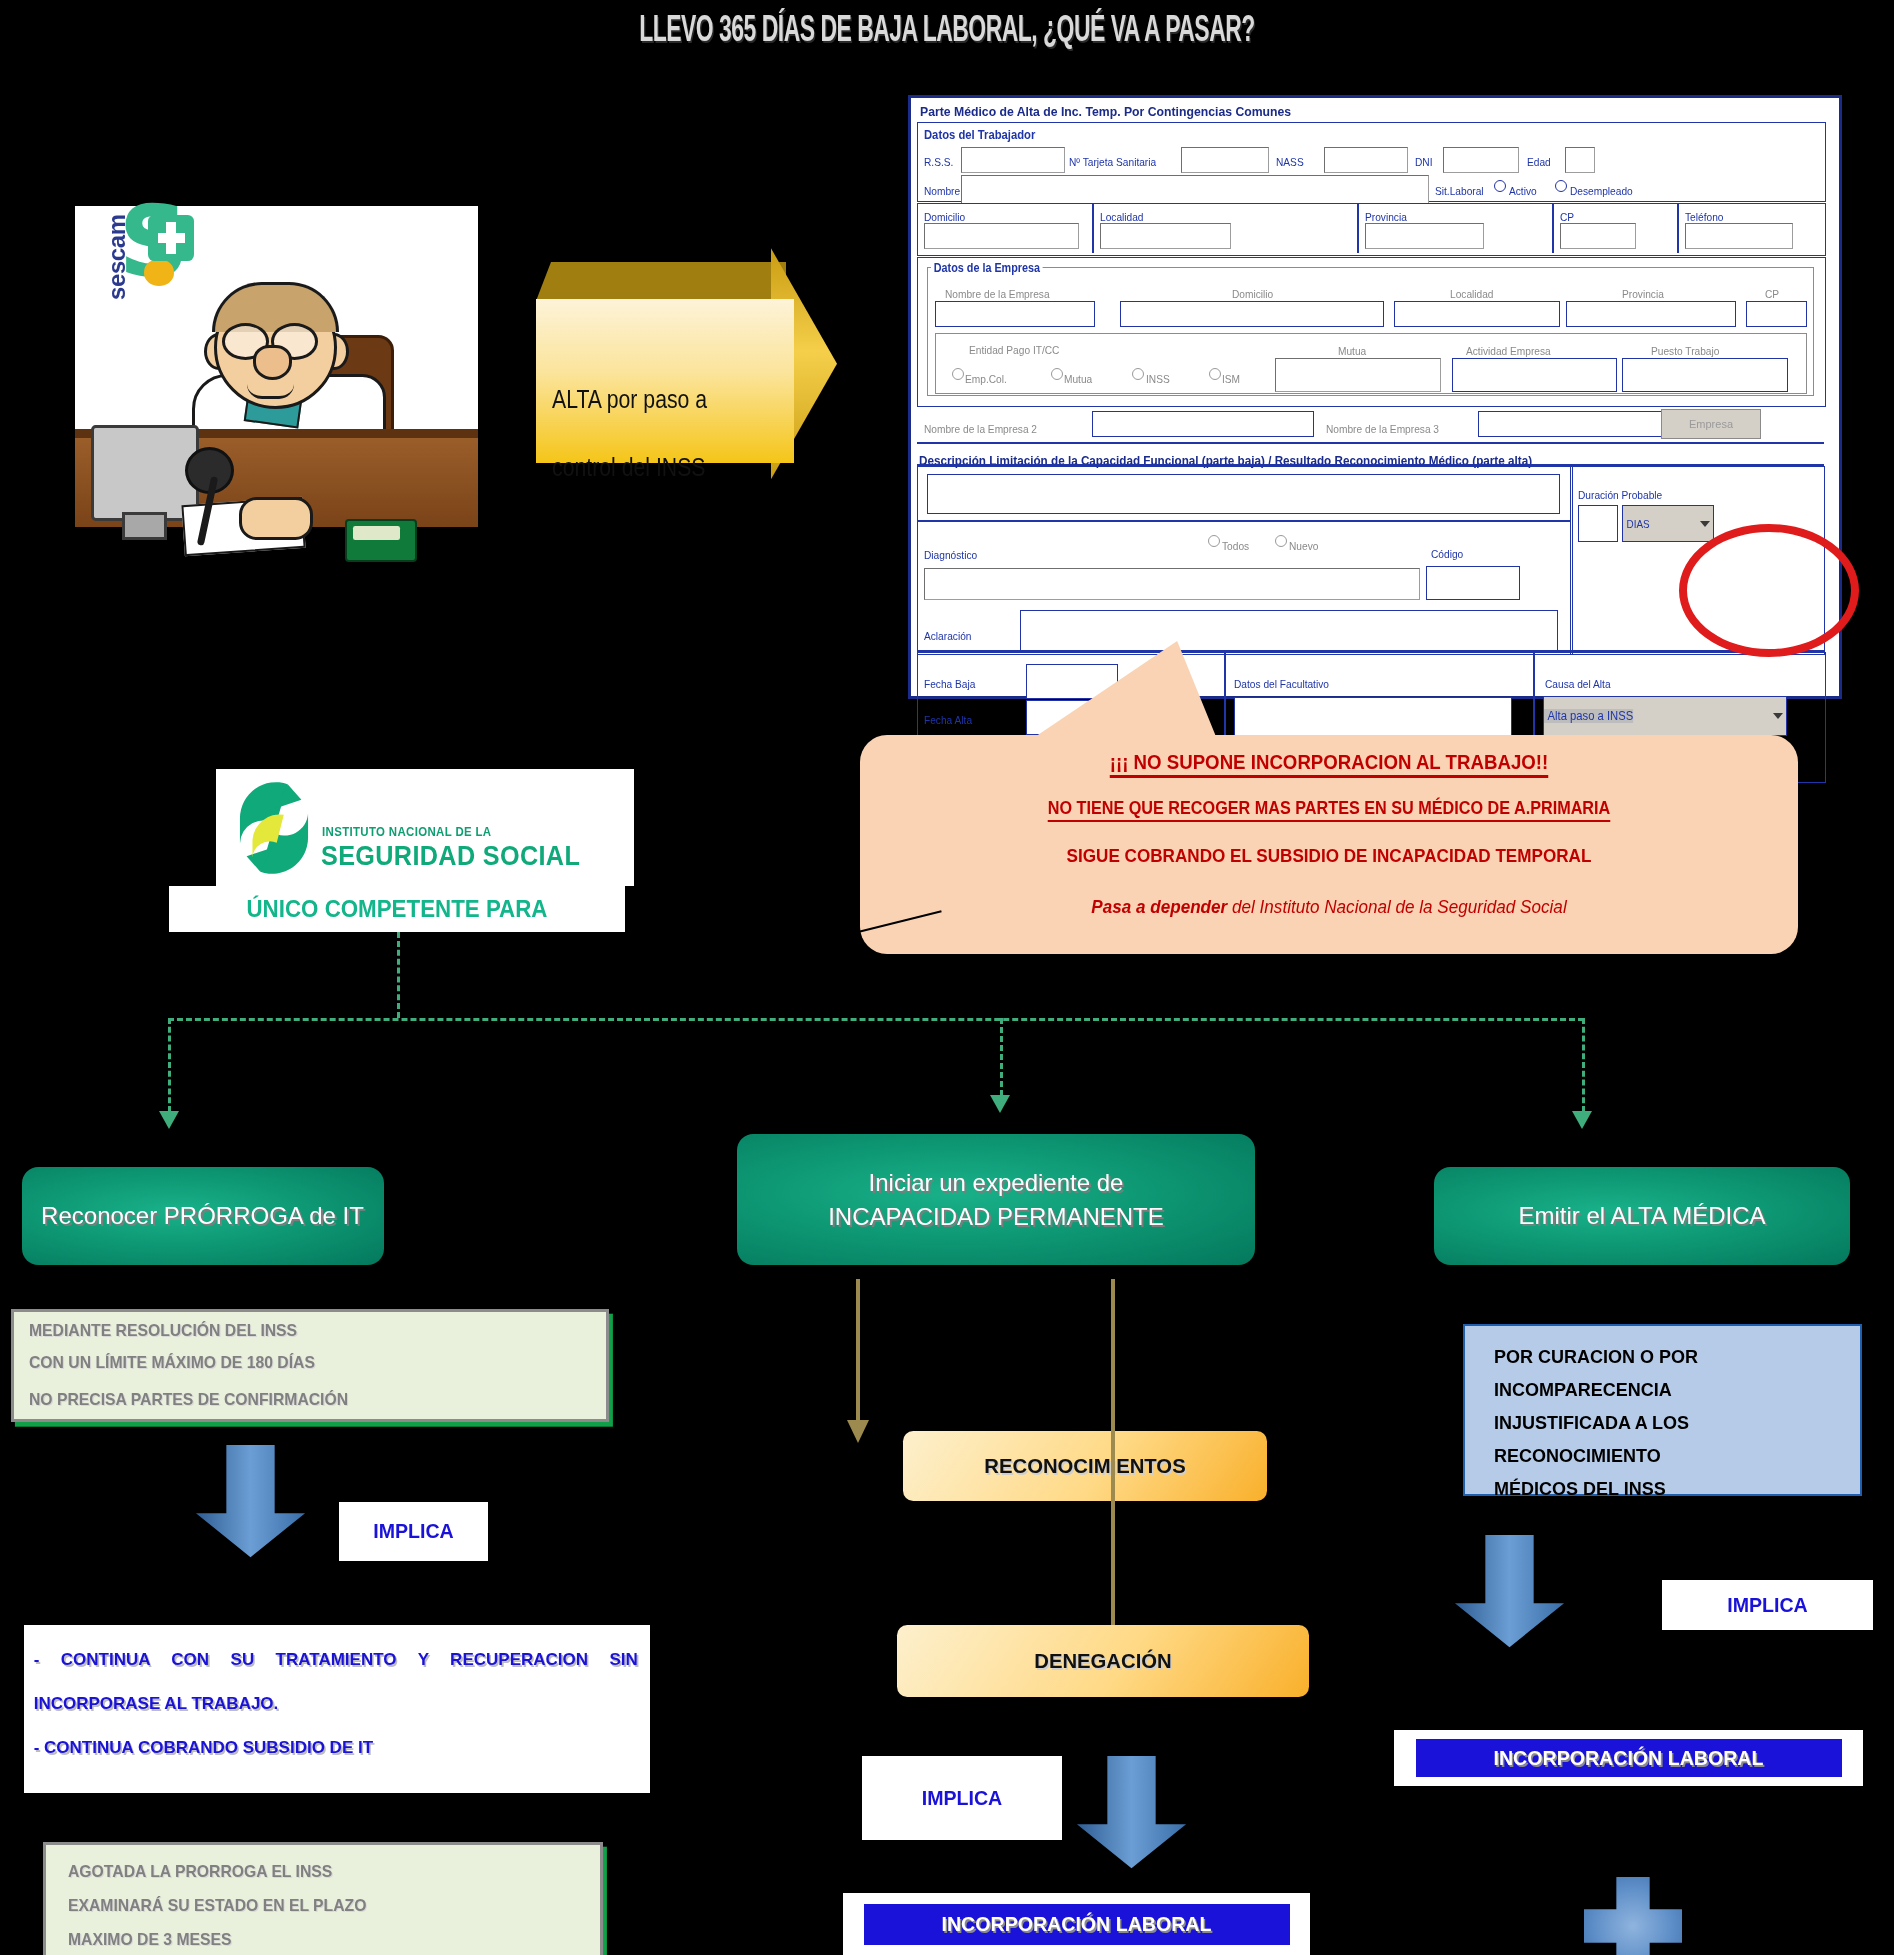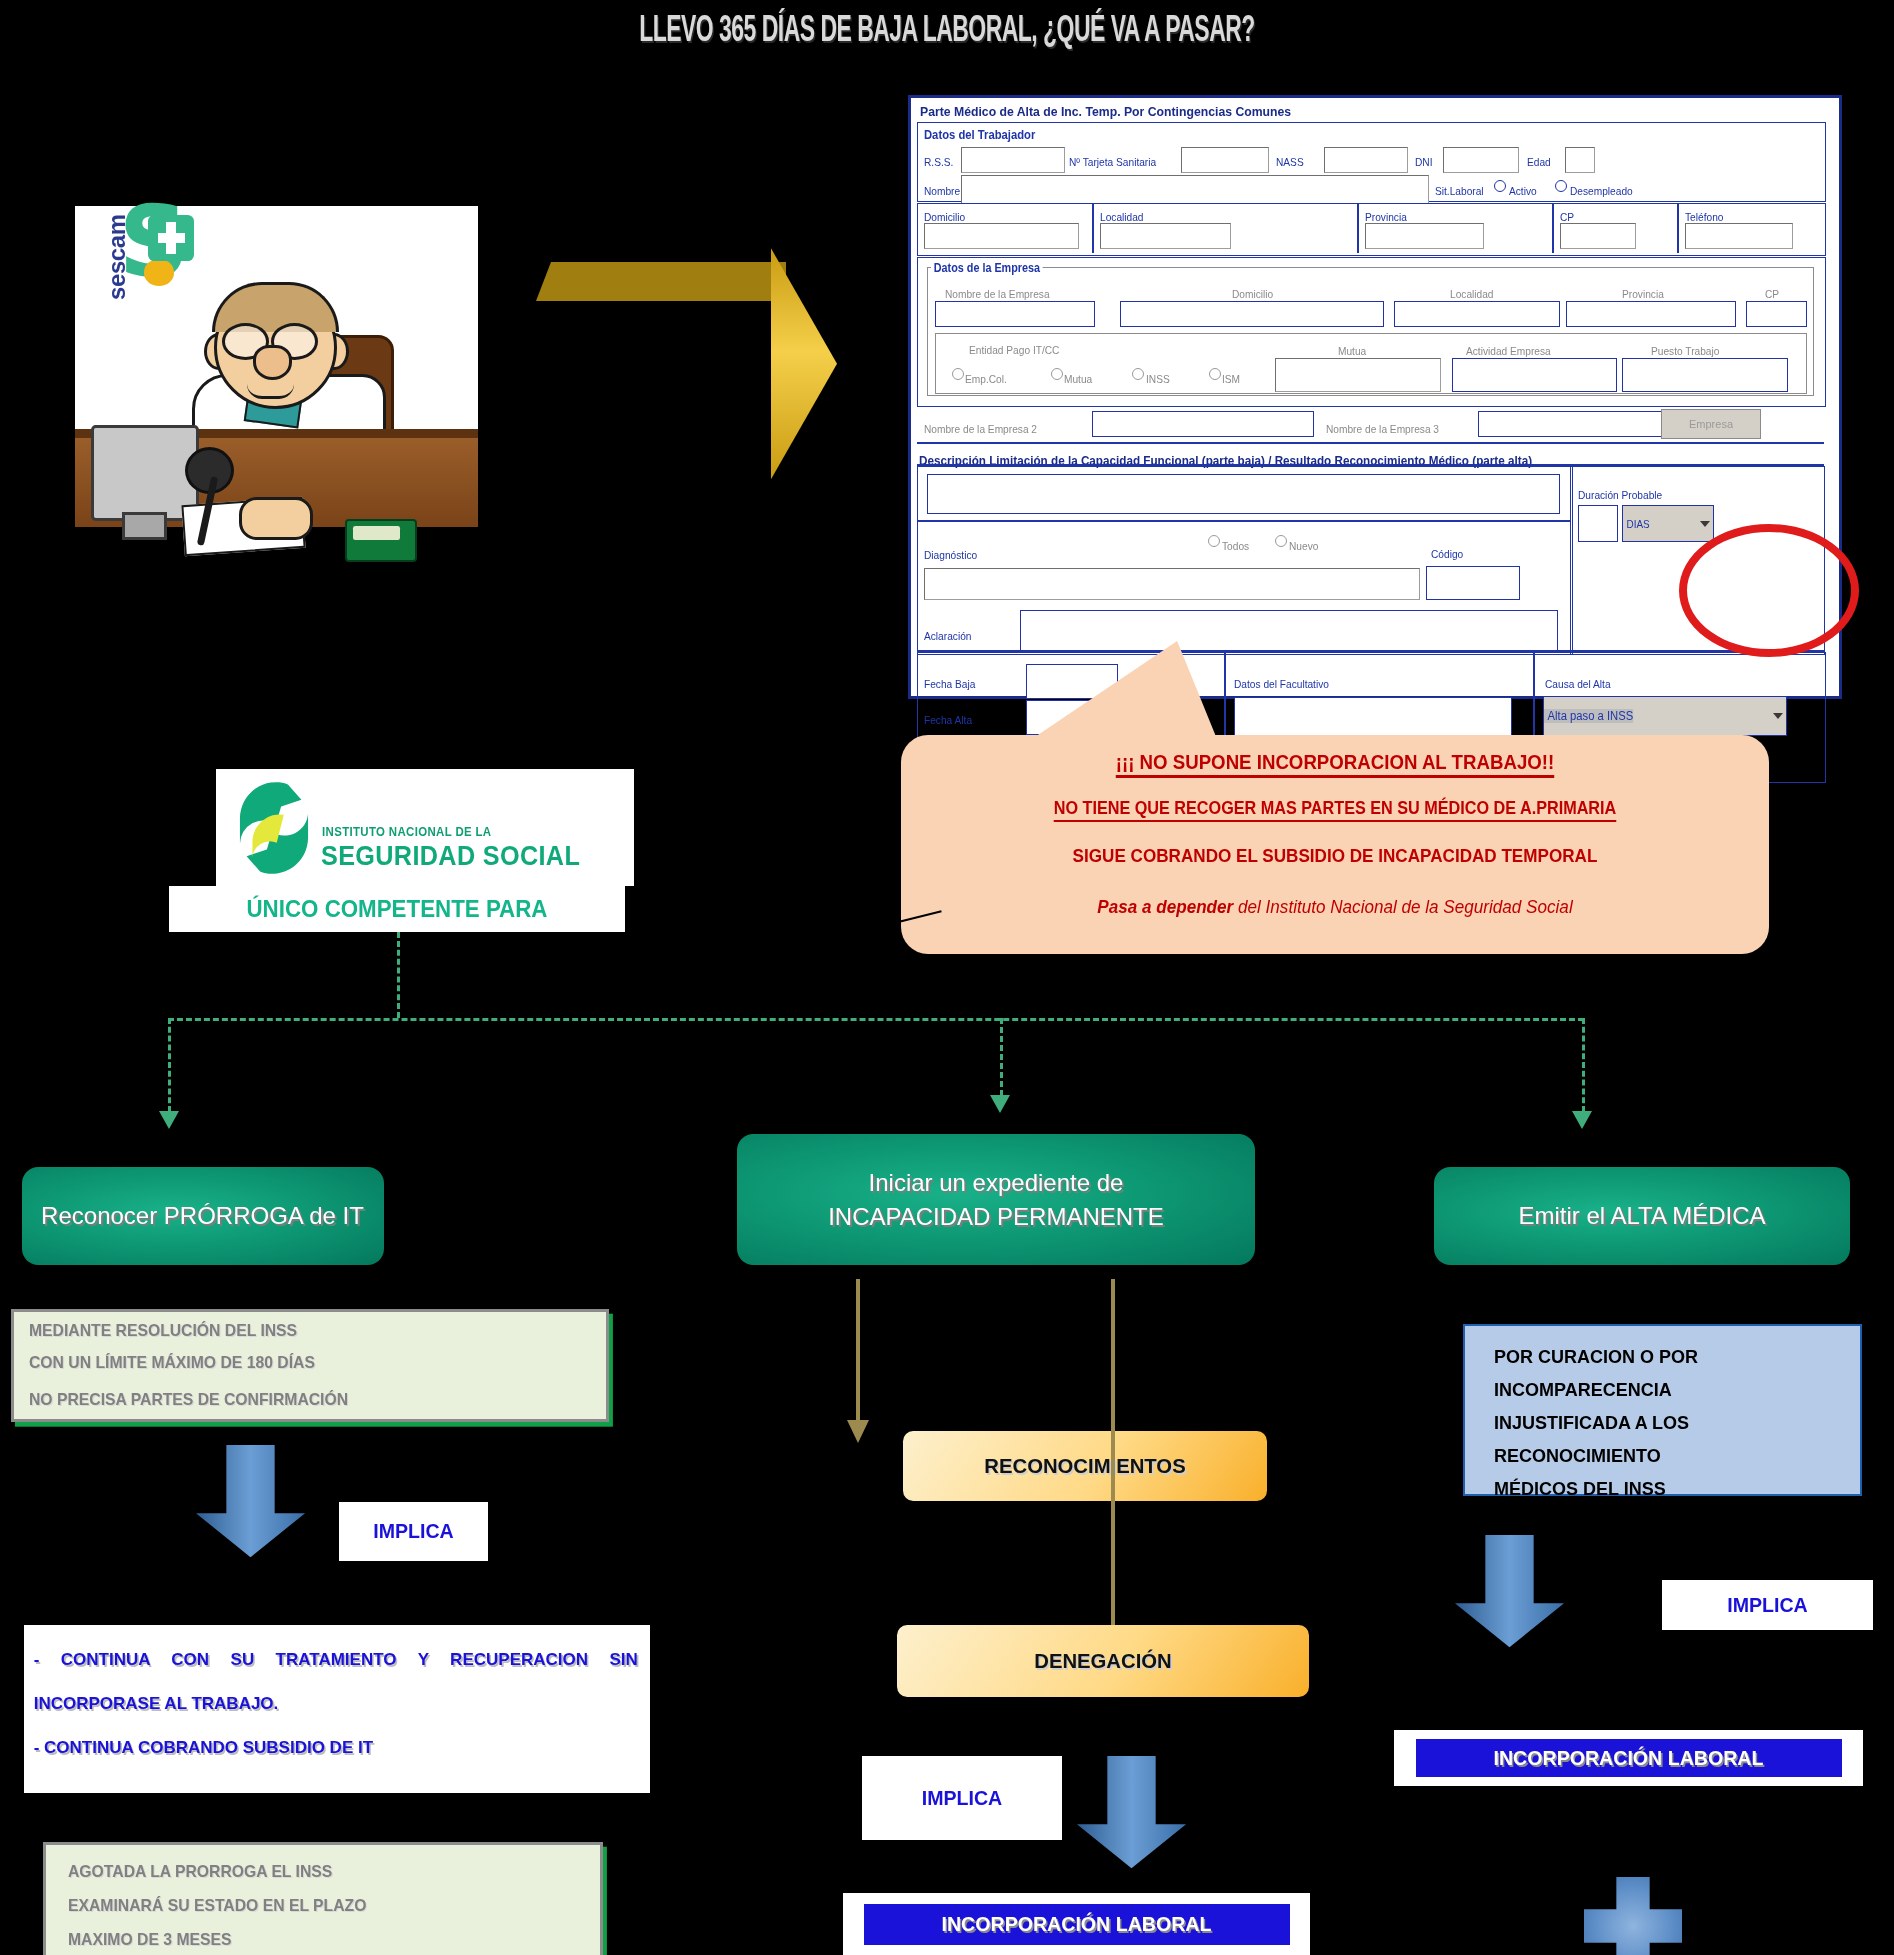--- a/index.html
+++ b/index.html
@@ -86,21 +86,21 @@
   .fcombo span{font-size:11px;color:#1f35a8;padding-left:3.9px;transform:scaleX(.9);transform-origin:0 50%;white-space:nowrap;}
   .fcombo i{position:absolute;right:3.1px;top:50%;margin-top:-2.7px;width:0;height:0;
             border-left:5.1px solid transparent;border-right:5.1px solid transparent;border-top:6.3px solid #3a3a3a;}
   .fcombo.sel span{background:#bdbdbd;}
   .sepline{position:absolute;background:#1f35a8;height:2px;}
   .vline{position:absolute;background:#1f35a8;width:1.6px;}
   #redCircle{position:absolute;left:768px;top:426px;width:164px;height:117px;
              border:8.6px solid #e01b1b;border-radius:50%;}
 
   
-  #callout{left:860px;top:735px;width:868px;height:219px;background:#f9d3b4;border-radius:27px;margin-left:41px;}
+  #callout{left:860px;top:735px;width:938px;height:219px;background:#f9d3b4;border-radius:27px;}
   .co-line{position:absolute;width:100%;text-align:center;white-space:nowrap;}
   #coL1{top:16.4px;font-size:20.3px;font-weight:bold;color:#c00000;text-decoration:underline;text-underline-offset:5.5px;text-decoration-thickness:2.7px;transform:scaleX(.92);}
   #coL2{top:63px;font-size:18px;font-weight:bold;color:#c00000;text-decoration:underline;text-underline-offset:5.5px;text-decoration-thickness:2.3px;transform:scaleX(.9);}
   #coL3{top:110px;font-size:19px;font-weight:bold;color:#c00000;transform:scaleX(.9);}
   #coL4{top:161px;font-size:18.4px;font-style:italic;color:#c00000;transform:scaleX(.93);}
   #coL4 b{font-weight:bold;}
   #coLine{position:absolute;left:858px;top:931px;width:86px;height:2px;background:#000;transform:rotate(-14deg);transform-origin:0 50%;}
 
   
   #inssCard{left:216px;top:769px;width:418px;height:117px;background:#fff;}
@@ -201,20 +201,26 @@
     <div class="dk" id="hand"></div>
     <div class="dk" id="stetho"></div>
     <div class="dk" id="sttube"></div>
     <div class="dk" id="greenbox"></div>
     <div class="dk" id="greenboxIn"></div>
   </div>
 
   <div class="abs" id="chevronWrap">
     <div id="chevTop"></div>
     <div id="chevHead"></div>
+    <div id="chevBody">
+      <div id="chevText">
+        <div>ALTA por paso a</div>
+        <div>control del INSS</div>
+      </div>
+    </div>
   </div>
 
   <div class="abs" id="form">
     <div id="formInner">
       <div class="f-title">Parte Médico de Alta de Inc. Temp. Por Contingencias Comunes</div>
 
       <div class="fgroup" style="left:5.5px;top:24px;width:907px;height:78px;"></div>
       <div class="flabel" style="left:13.3px;top:30px;font-weight:bold;font-size:12.5px;">Datos del Trabajador</div>
 
       <div class="flabel" style="left:13.3px;top:58px;">R.S.S.</div>

